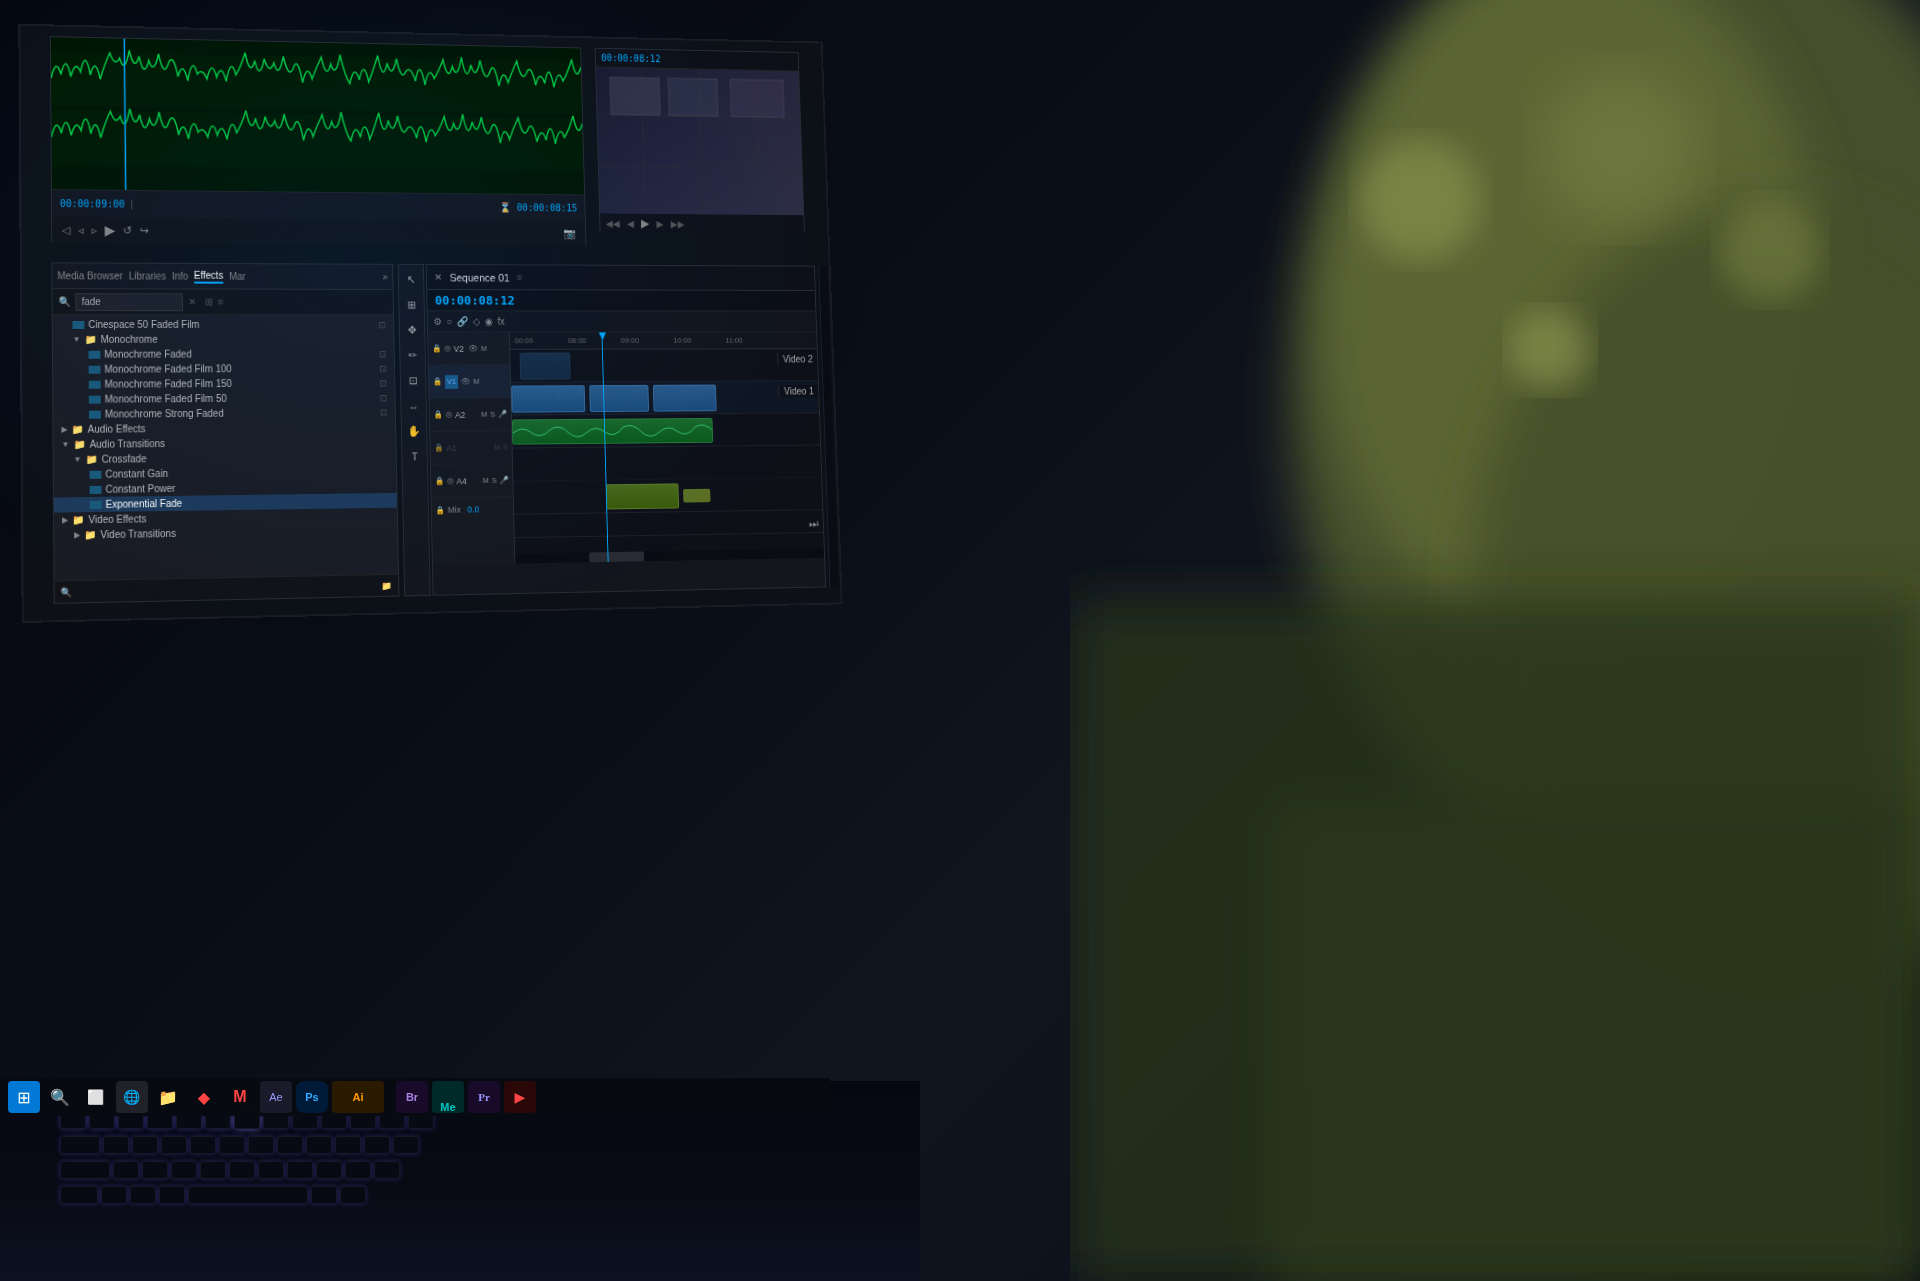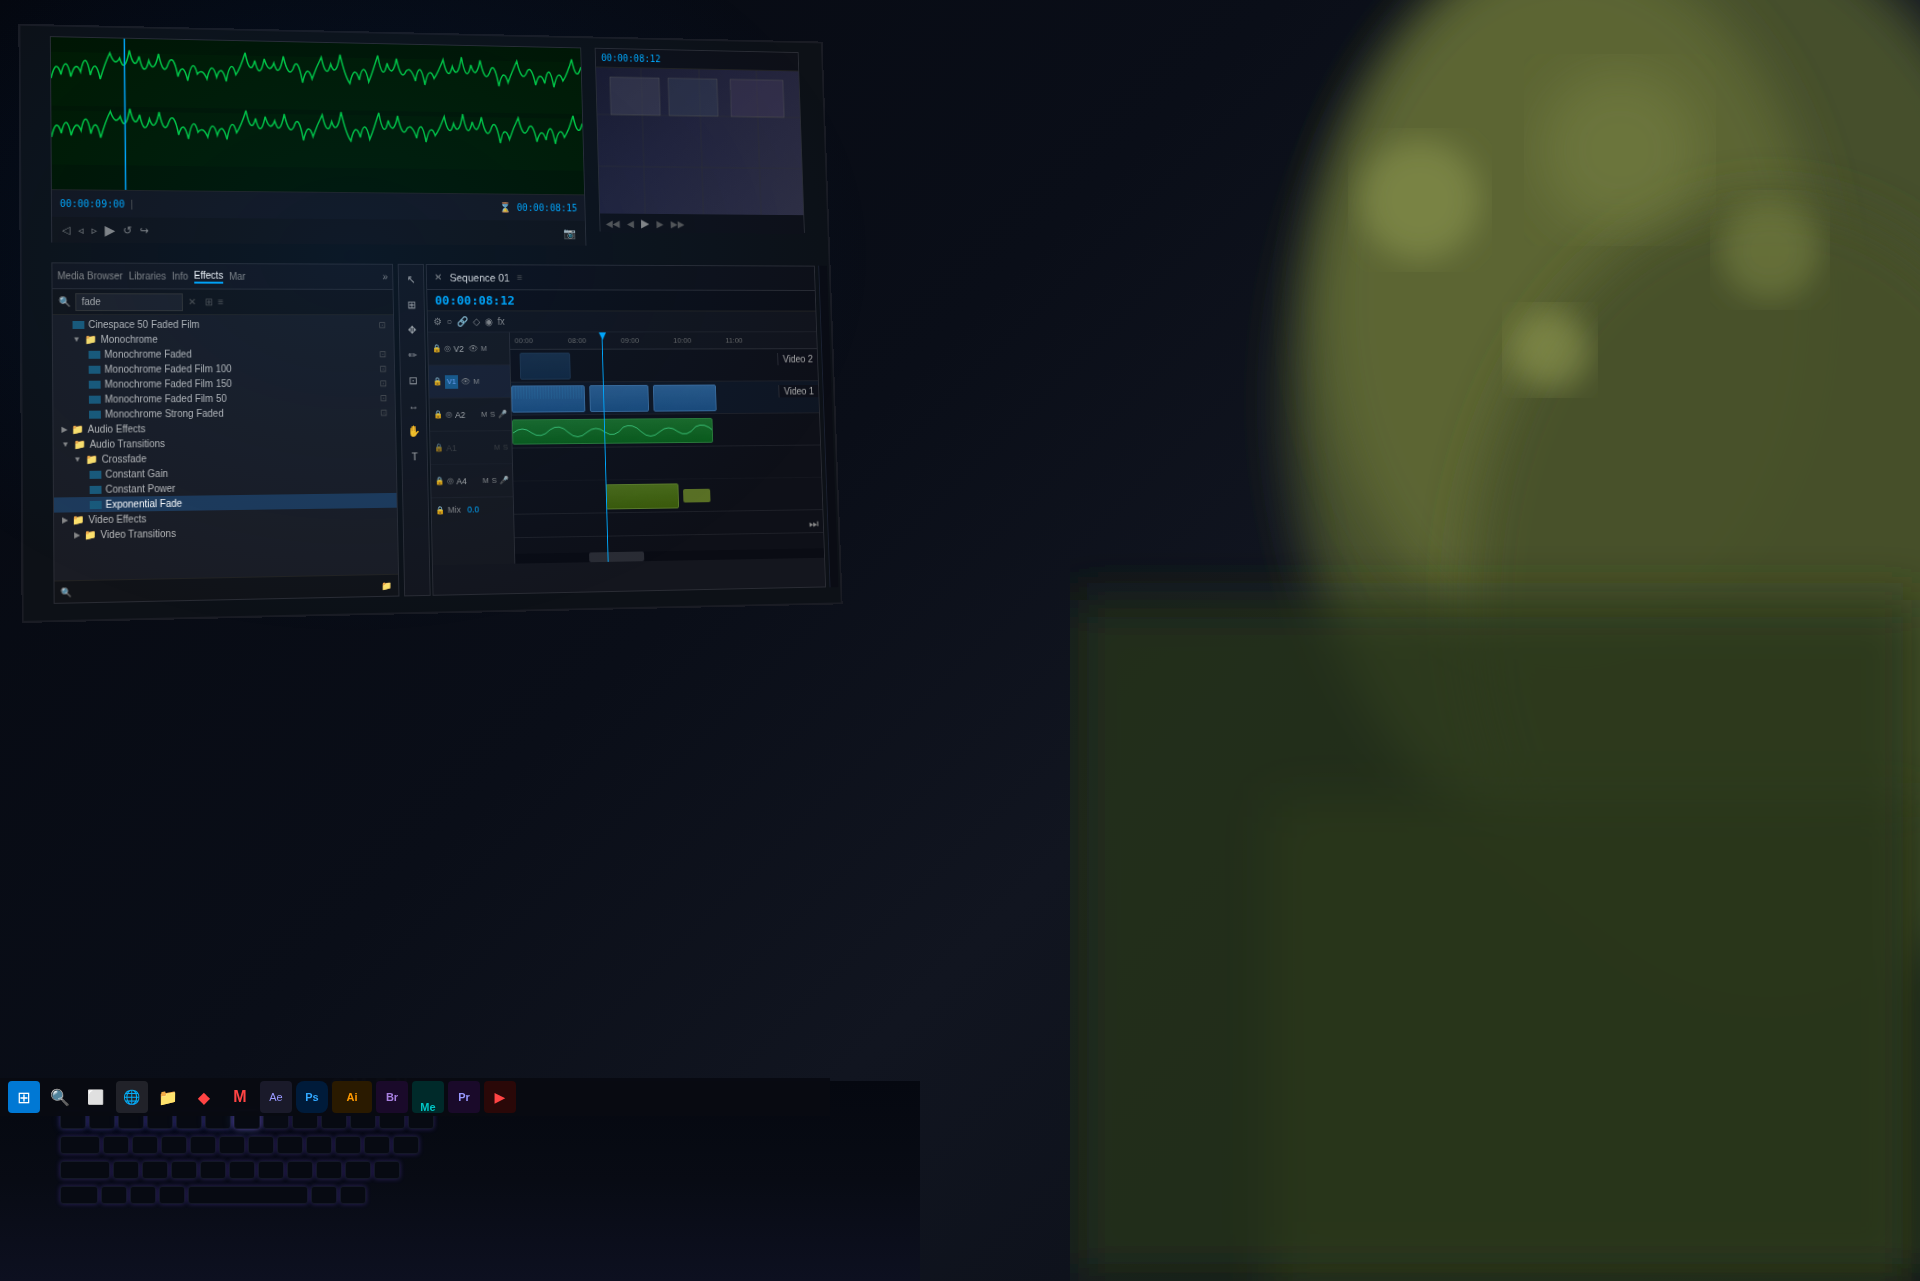--- a/index.html
+++ b/index.html
@@ -445,34 +445,34 @@
   </div>
 
   <div style="width:32px;height:32px;background:#1a1a2a;display:flex;align-items:center;justify-content:center;border-radius:4px;cursor:pointer;">
     <span style="color:#9999ff;font-size:11px;font-weight:normal;">Ae</span>
   </div>
 
   <div style="width:32px;height:32px;background:#001b3a;display:flex;align-items:center;justify-content:center;border-radius:8px;cursor:pointer;">
     <span style="color:#31a8ff;font-size:11px;font-weight:bold;">Ps</span>
   </div>
 
-  <div style="width:40px;height:32px;background:#2a1a00;display:flex;align-items:center;justify-content:center;border-radius:4px;cursor:pointer;">
+  <div style="width:52px;height:32px;background:#2a1a00;display:flex;align-items:center;justify-content:center;border-radius:4px;cursor:pointer;">
     <span style="color:#ff9a00;font-size:11px;font-weight:bold;">Ai</span>
   </div>
 
-  <div style="width:32px;height:32px;background:#1a0a2a;display:flex;align-items:center;justify-content:center;border-radius:4px;cursor:pointer;">
+  <div style="width:32px;height:32px;background:#1a0a2a;display:flex;align-items:center;justify-content:center;border-radius:4px;cursor:pointer;margin-left:8px;">
     <span style="color:#a880e0;font-size:11px;font-weight:bold;">Br</span>
   </div>
 
   <div style="width:32px;height:32px;background:#002a2a;display:flex;align-items:center;justify-content:center;border-radius:4px;cursor:pointer;">
     <span style="color:#00c4c4;font-size:11px;font-weight:bold;margin-top:20px;">Me</span>
   </div>
 
   <div style="width:32px;height:32px;background:#1a0a2a;display:flex;align-items:center;justify-content:center;border-radius:4px;cursor:pointer;">
-    <span style="color:#9999ff;font-size:11px;font-weight:bold;">Pr</span>
+    <span style="color:#9999ff;font-size:11px;font-weight:bold;font-family:Liberation Serif, serif;">Pr</span>
   </div>
 
   <div style="width:32px;height:32px;background:#2a0808;display:flex;align-items:center;justify-content:center;border-radius:4px;cursor:pointer;">
     <span style="color:#ff4444;font-size:14px;">▶</span>
   </div>
 </div>
 
 <div style="position:absolute;top:0;right:0;width:850px;height:1281px;pointer-events:none;z-index:100;">
   <svg width="850" height="1281" viewBox="0 0 850 1281">
     <defs>

